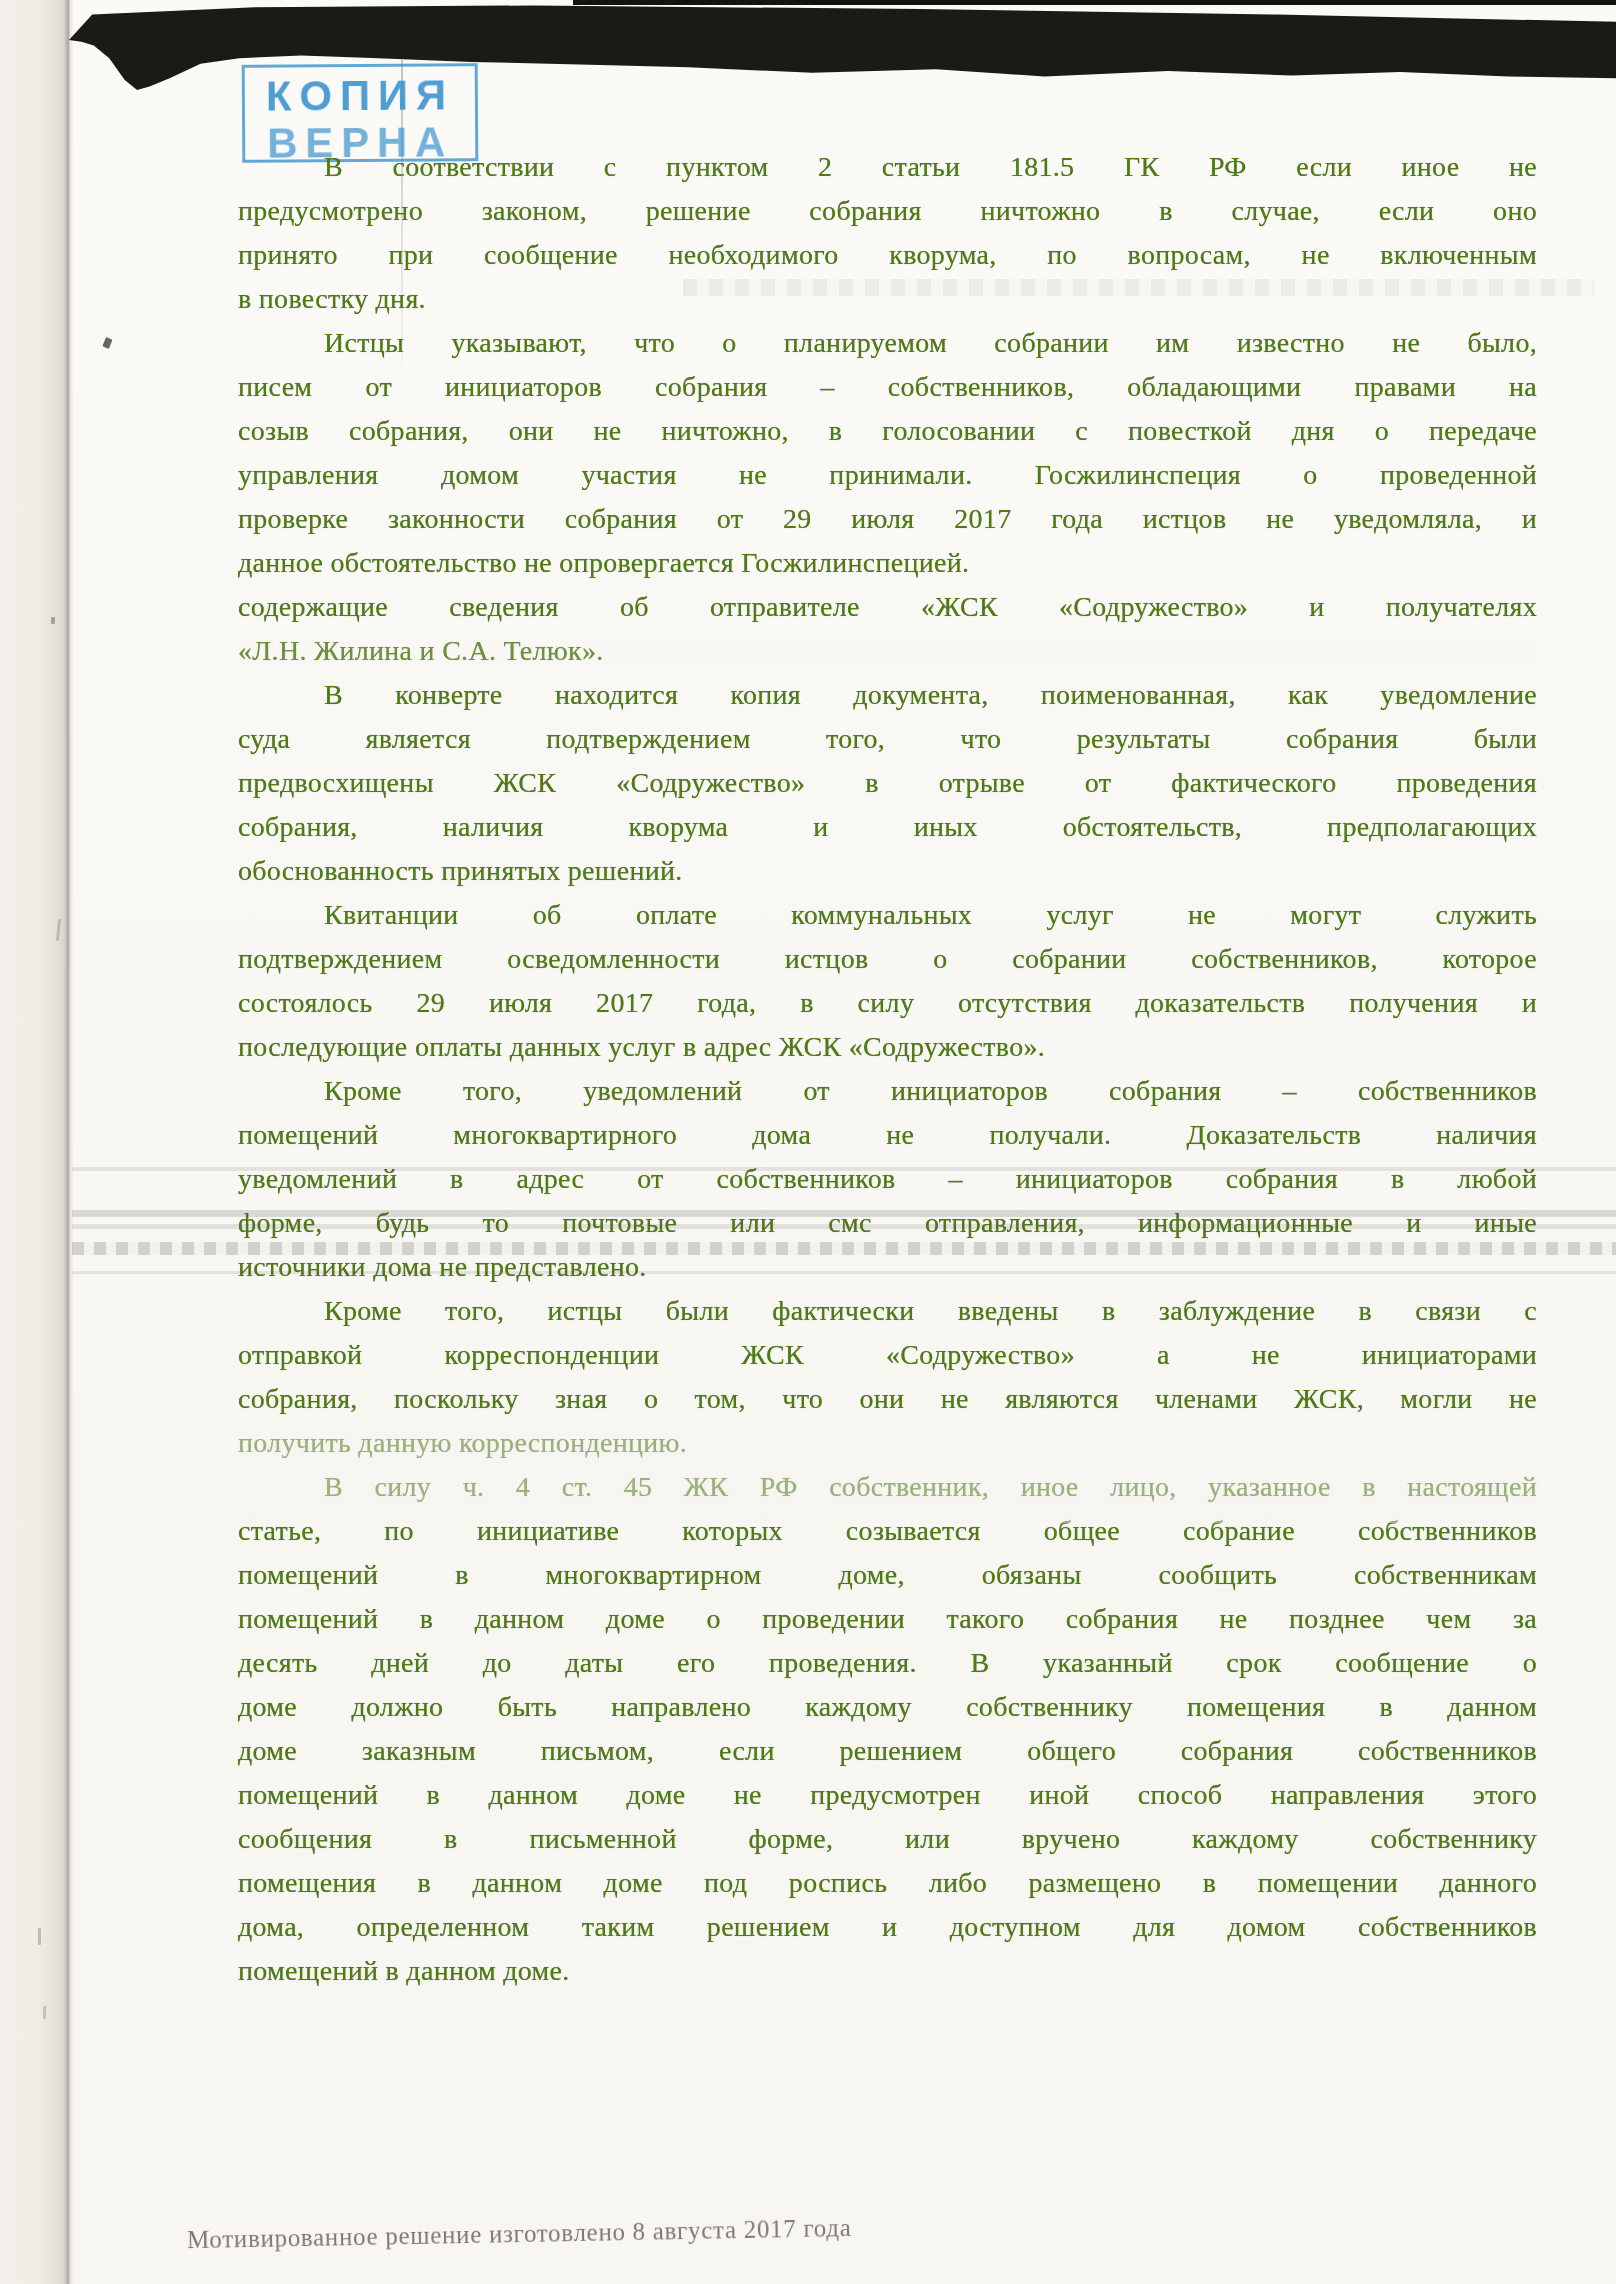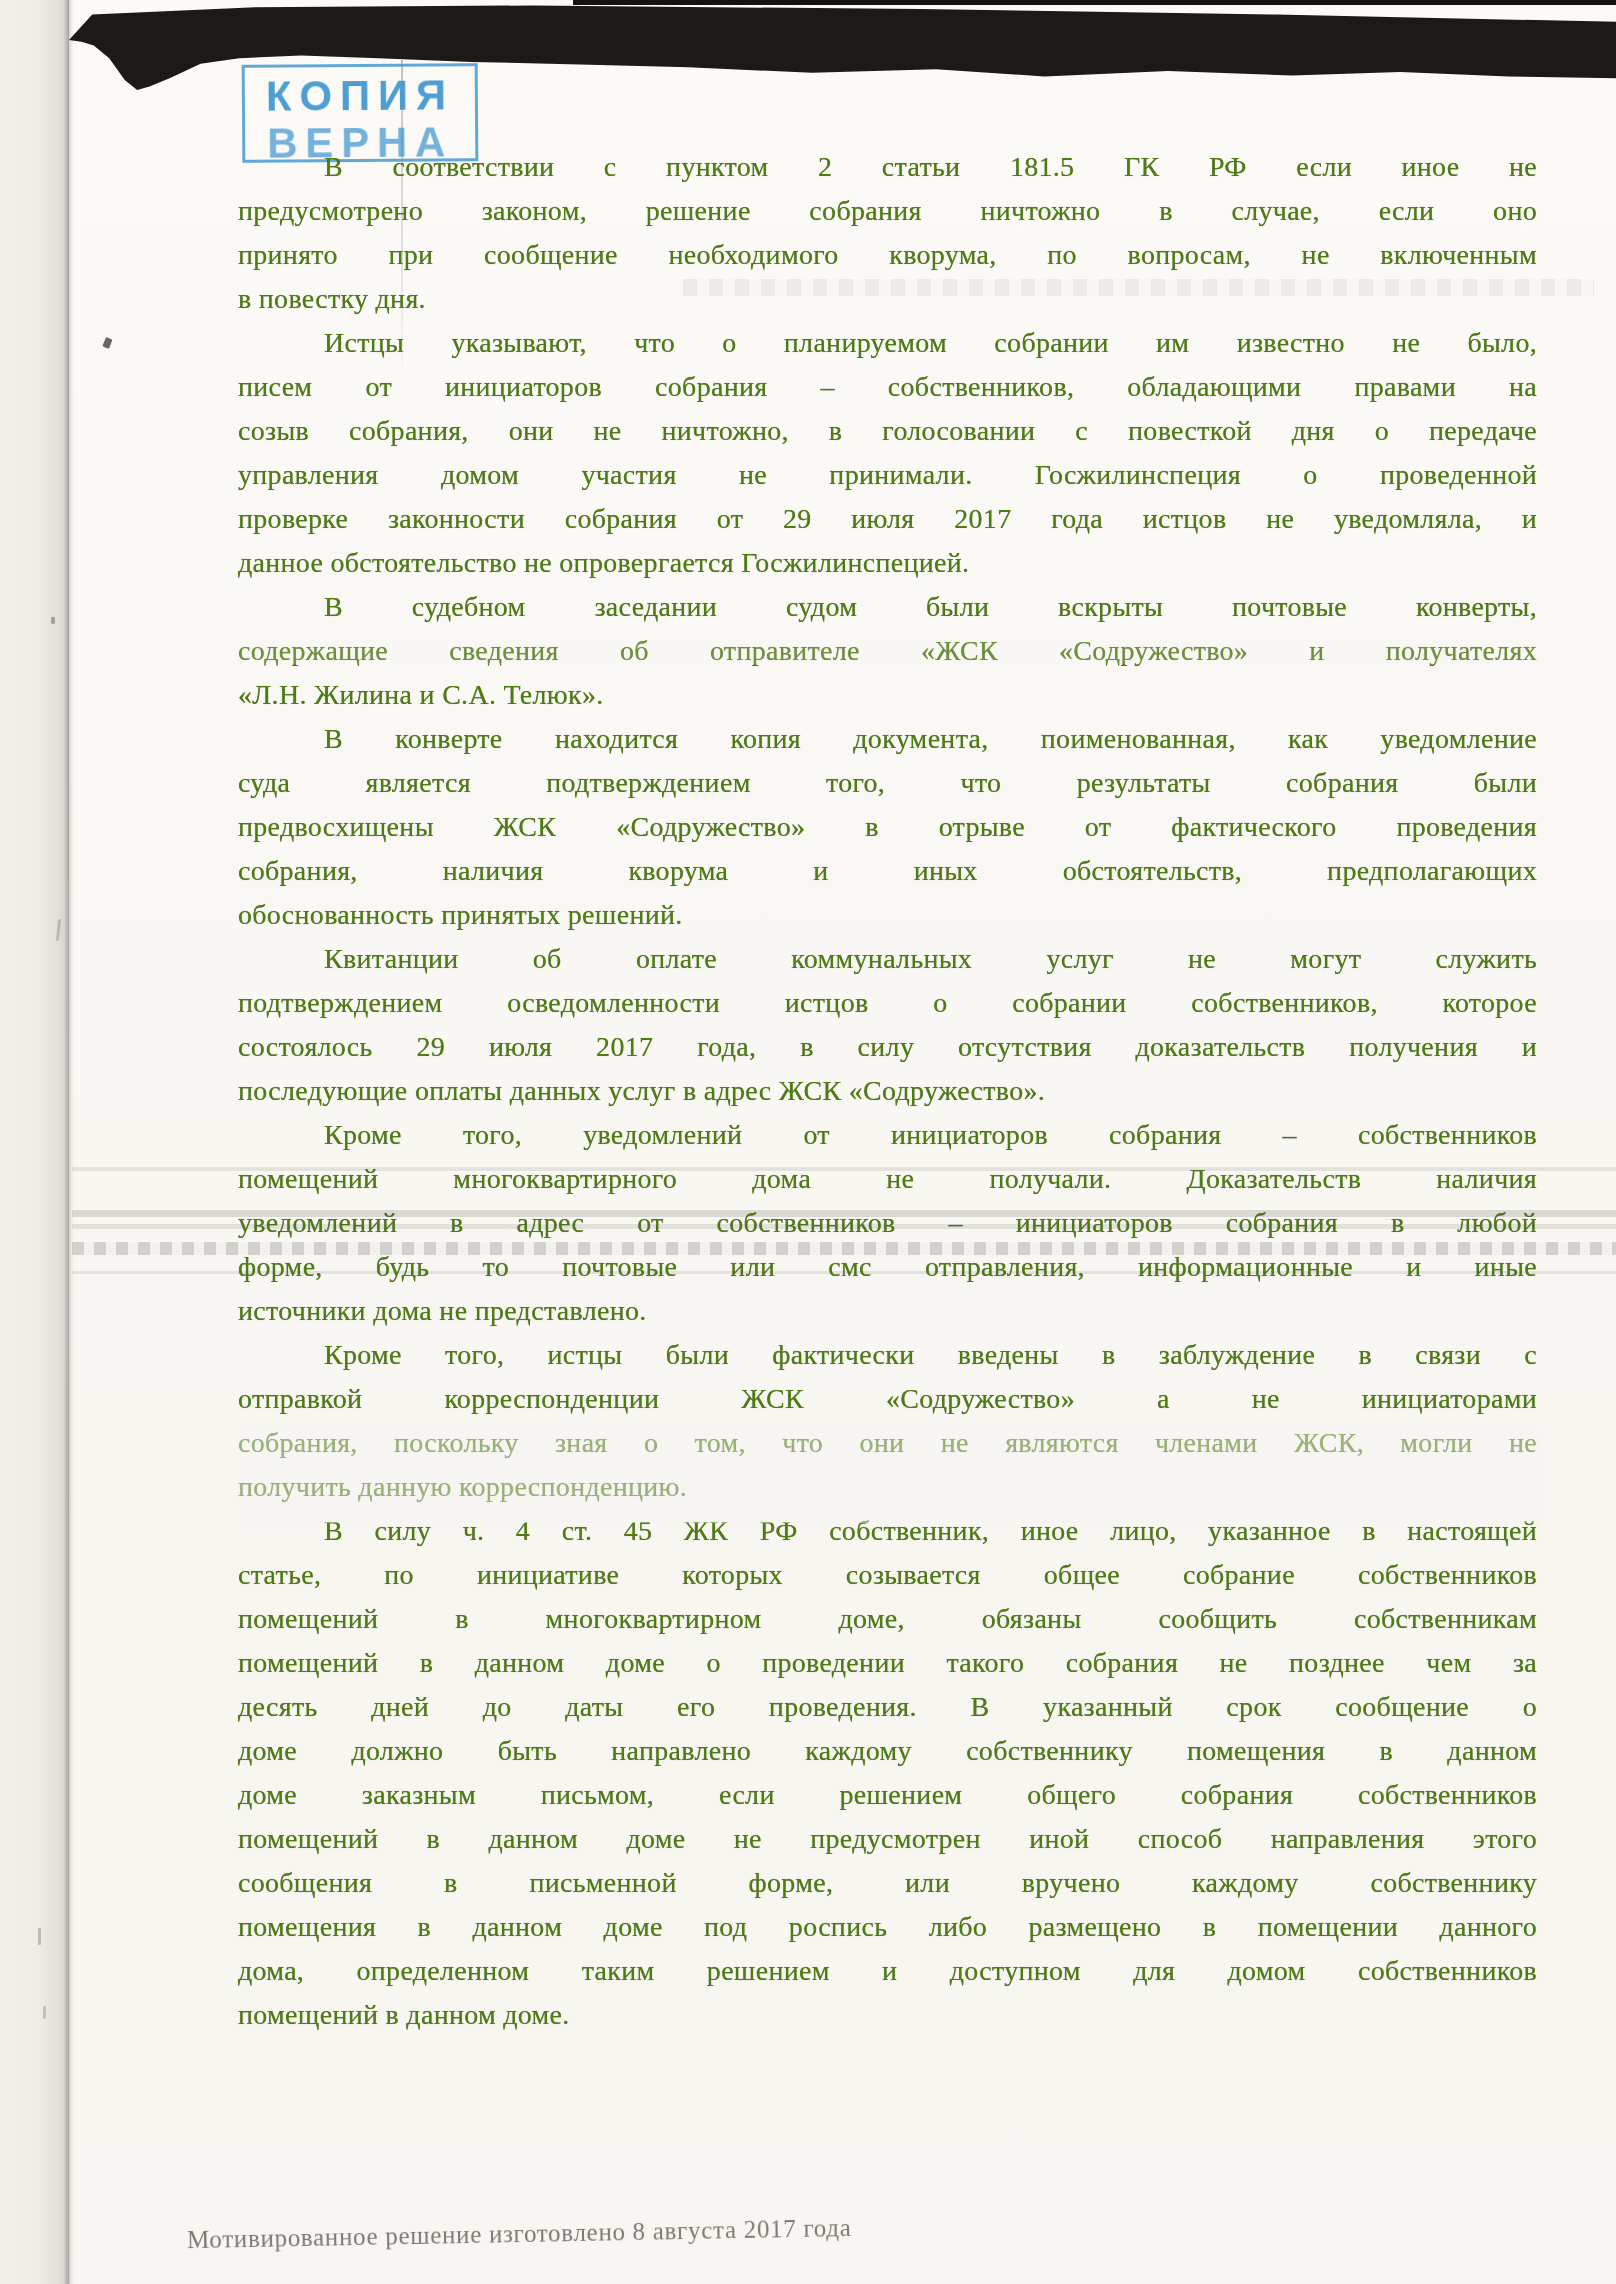--- a/index.html
+++ b/index.html
@@ -127,21 +127,20 @@
     </div>
     <div class="para">
       <div class="line first">Истцы указывают, что о планируемом собрании им известно не было,</div>
       <div class="line">писем от инициаторов собрания – собственников, обладающими правами на</div>
       <div class="line">созыв собрания, они не ничтожно, в голосовании с повесткой дня о передаче</div>
       <div class="line">управления домом участия не принимали. Госжилинспеция о проведенной</div>
       <div class="line">проверке законности собрания от 29 июля 2017 года истцов не уведомляла, и</div>
       <div class="line last">данное обстоятельство не опровергается Госжилинспецией.</div>
     </div>
     <div class="para">
-      <div class="line first">В судебном заседании судом были вскрыты почтовые конверты,</div>
       <div class="line">содержащие сведения об отправителе «ЖСК «Содружество» и получателях</div>
       <div class="line last">«Л.Н. Жилина и С.А. Телюк».</div>
     </div>
     <div class="para">
       <div class="line first">В конверте находится копия документа, поименованная, как уведомление</div>
       <div class="line">суда является подтверждением того, что результаты собрания были</div>
       <div class="line">предвосхищены ЖСК «Содружество» в отрыве от фактического проведения</div>
       <div class="line">собрания, наличия кворума и иных обстоятельств, предполагающих</div>
       <div class="line last">обоснованность принятых решений.</div>
     </div>

